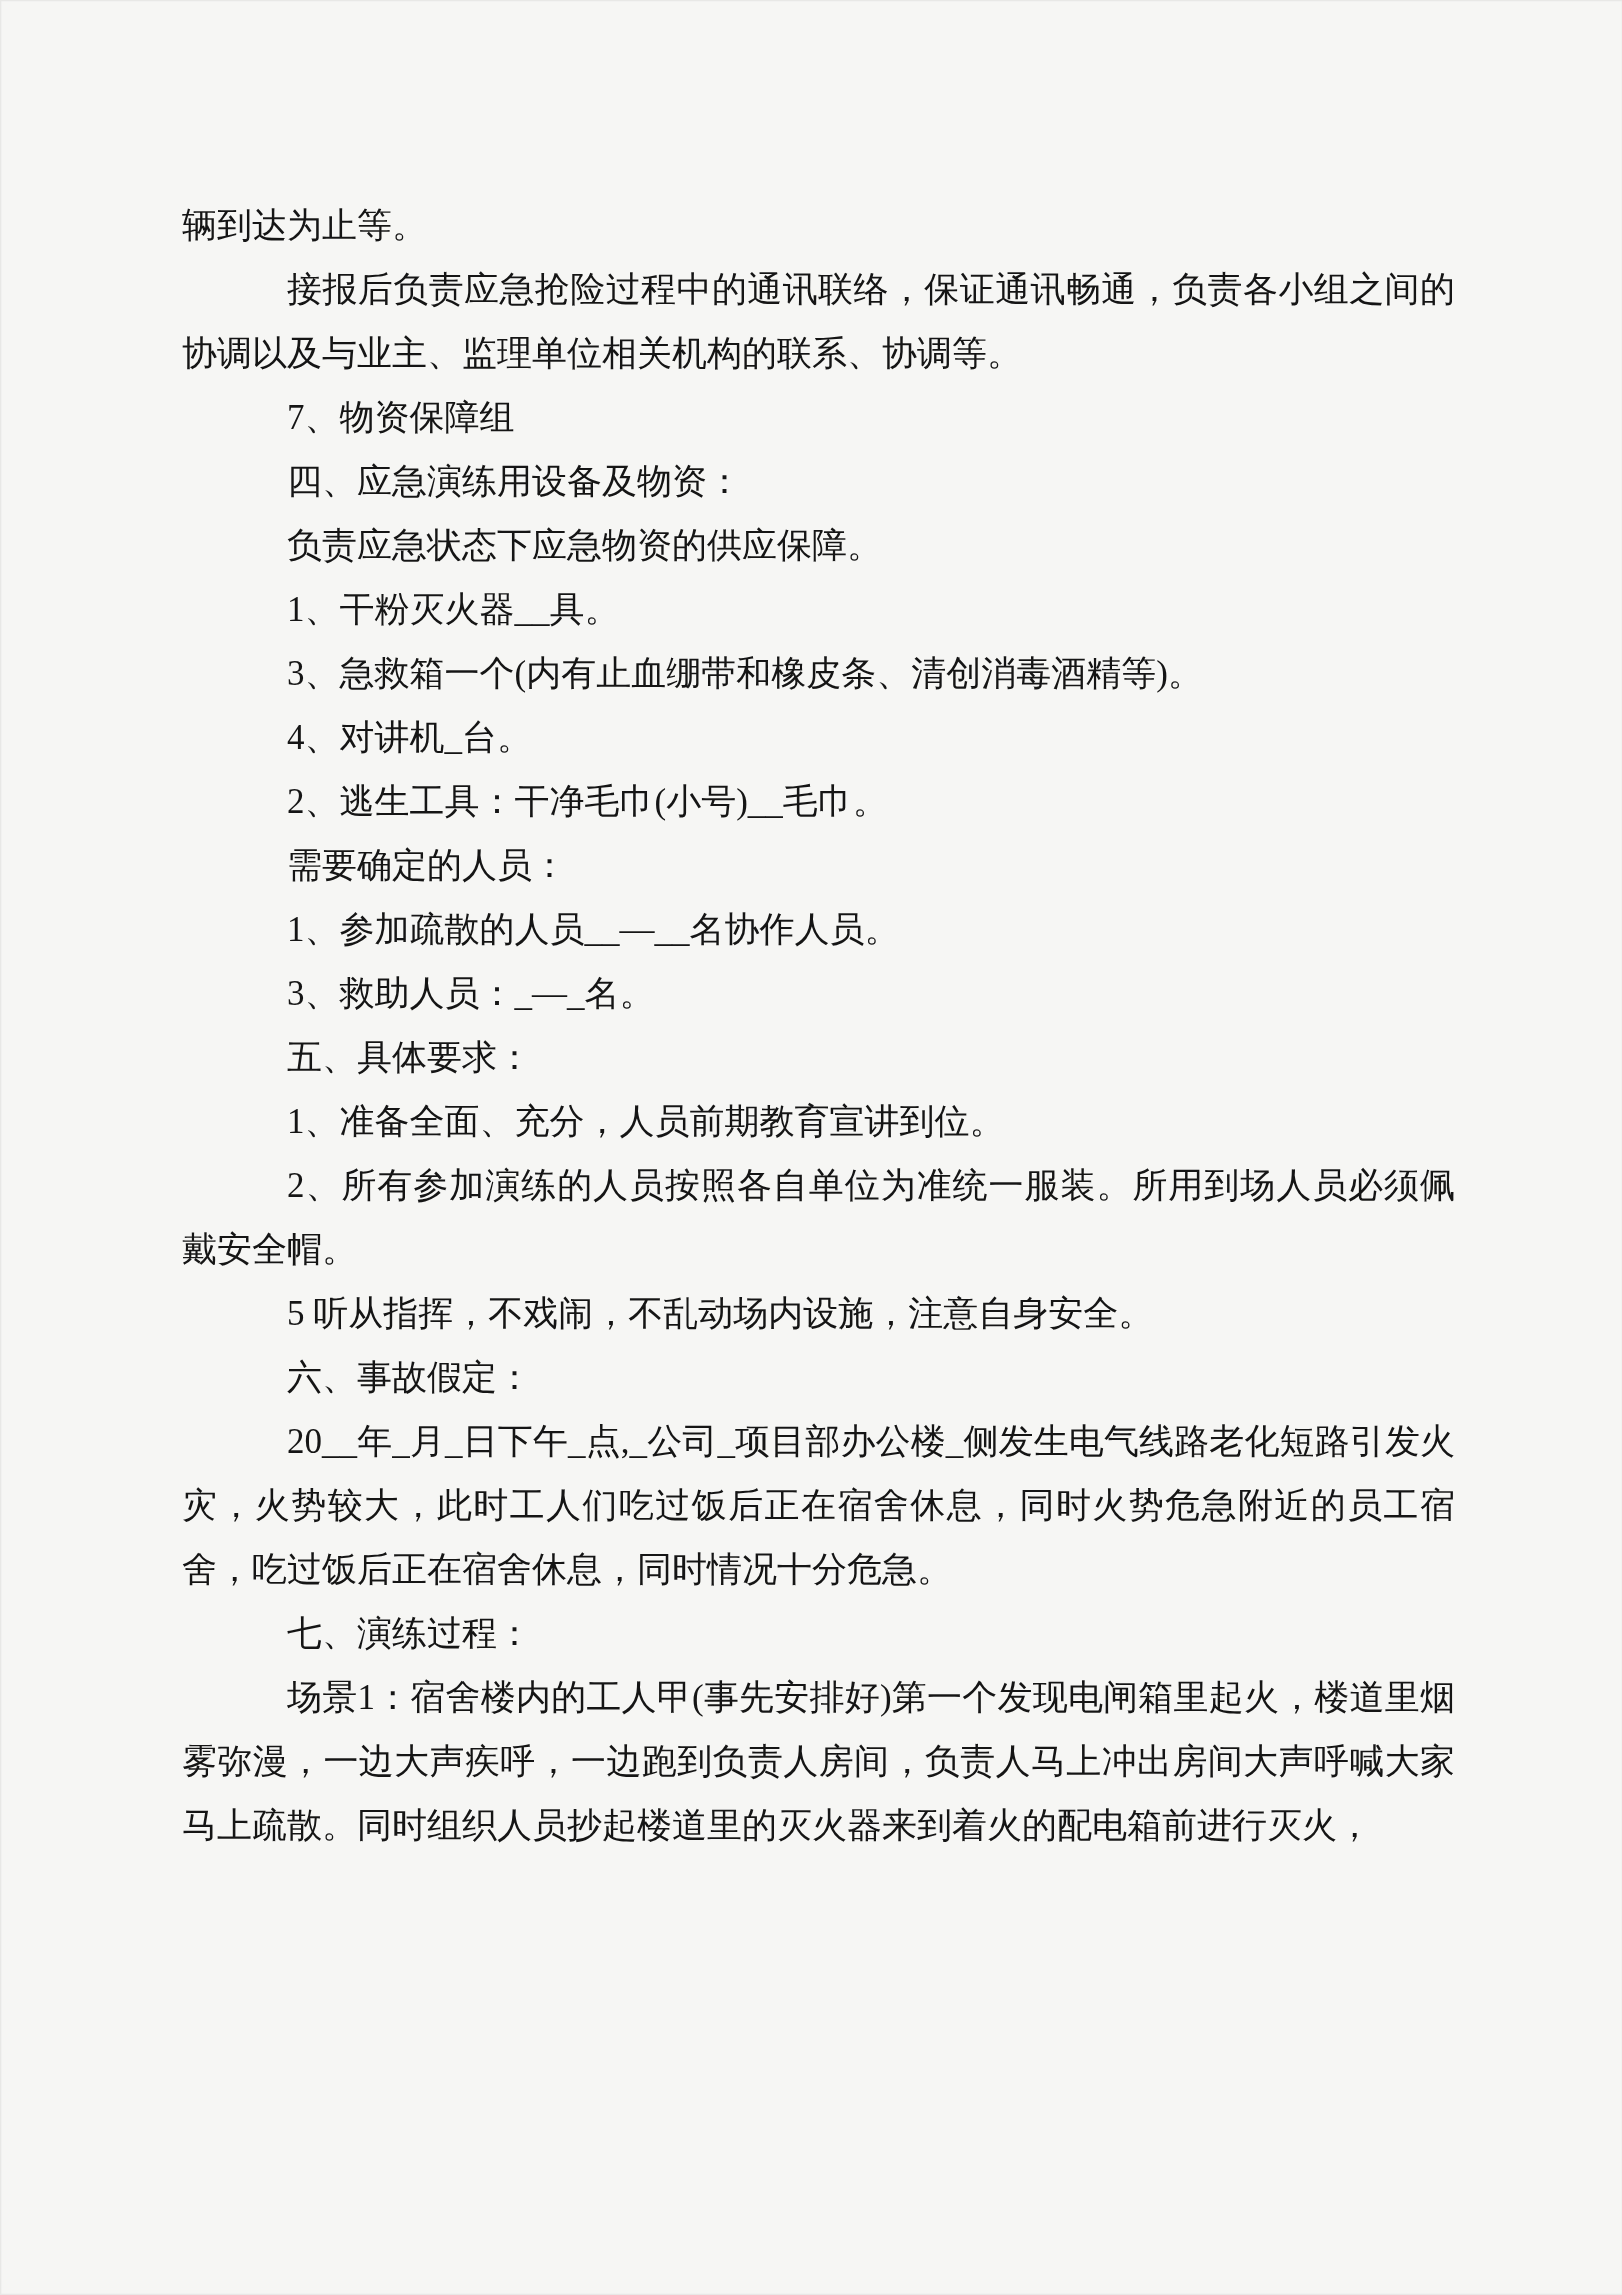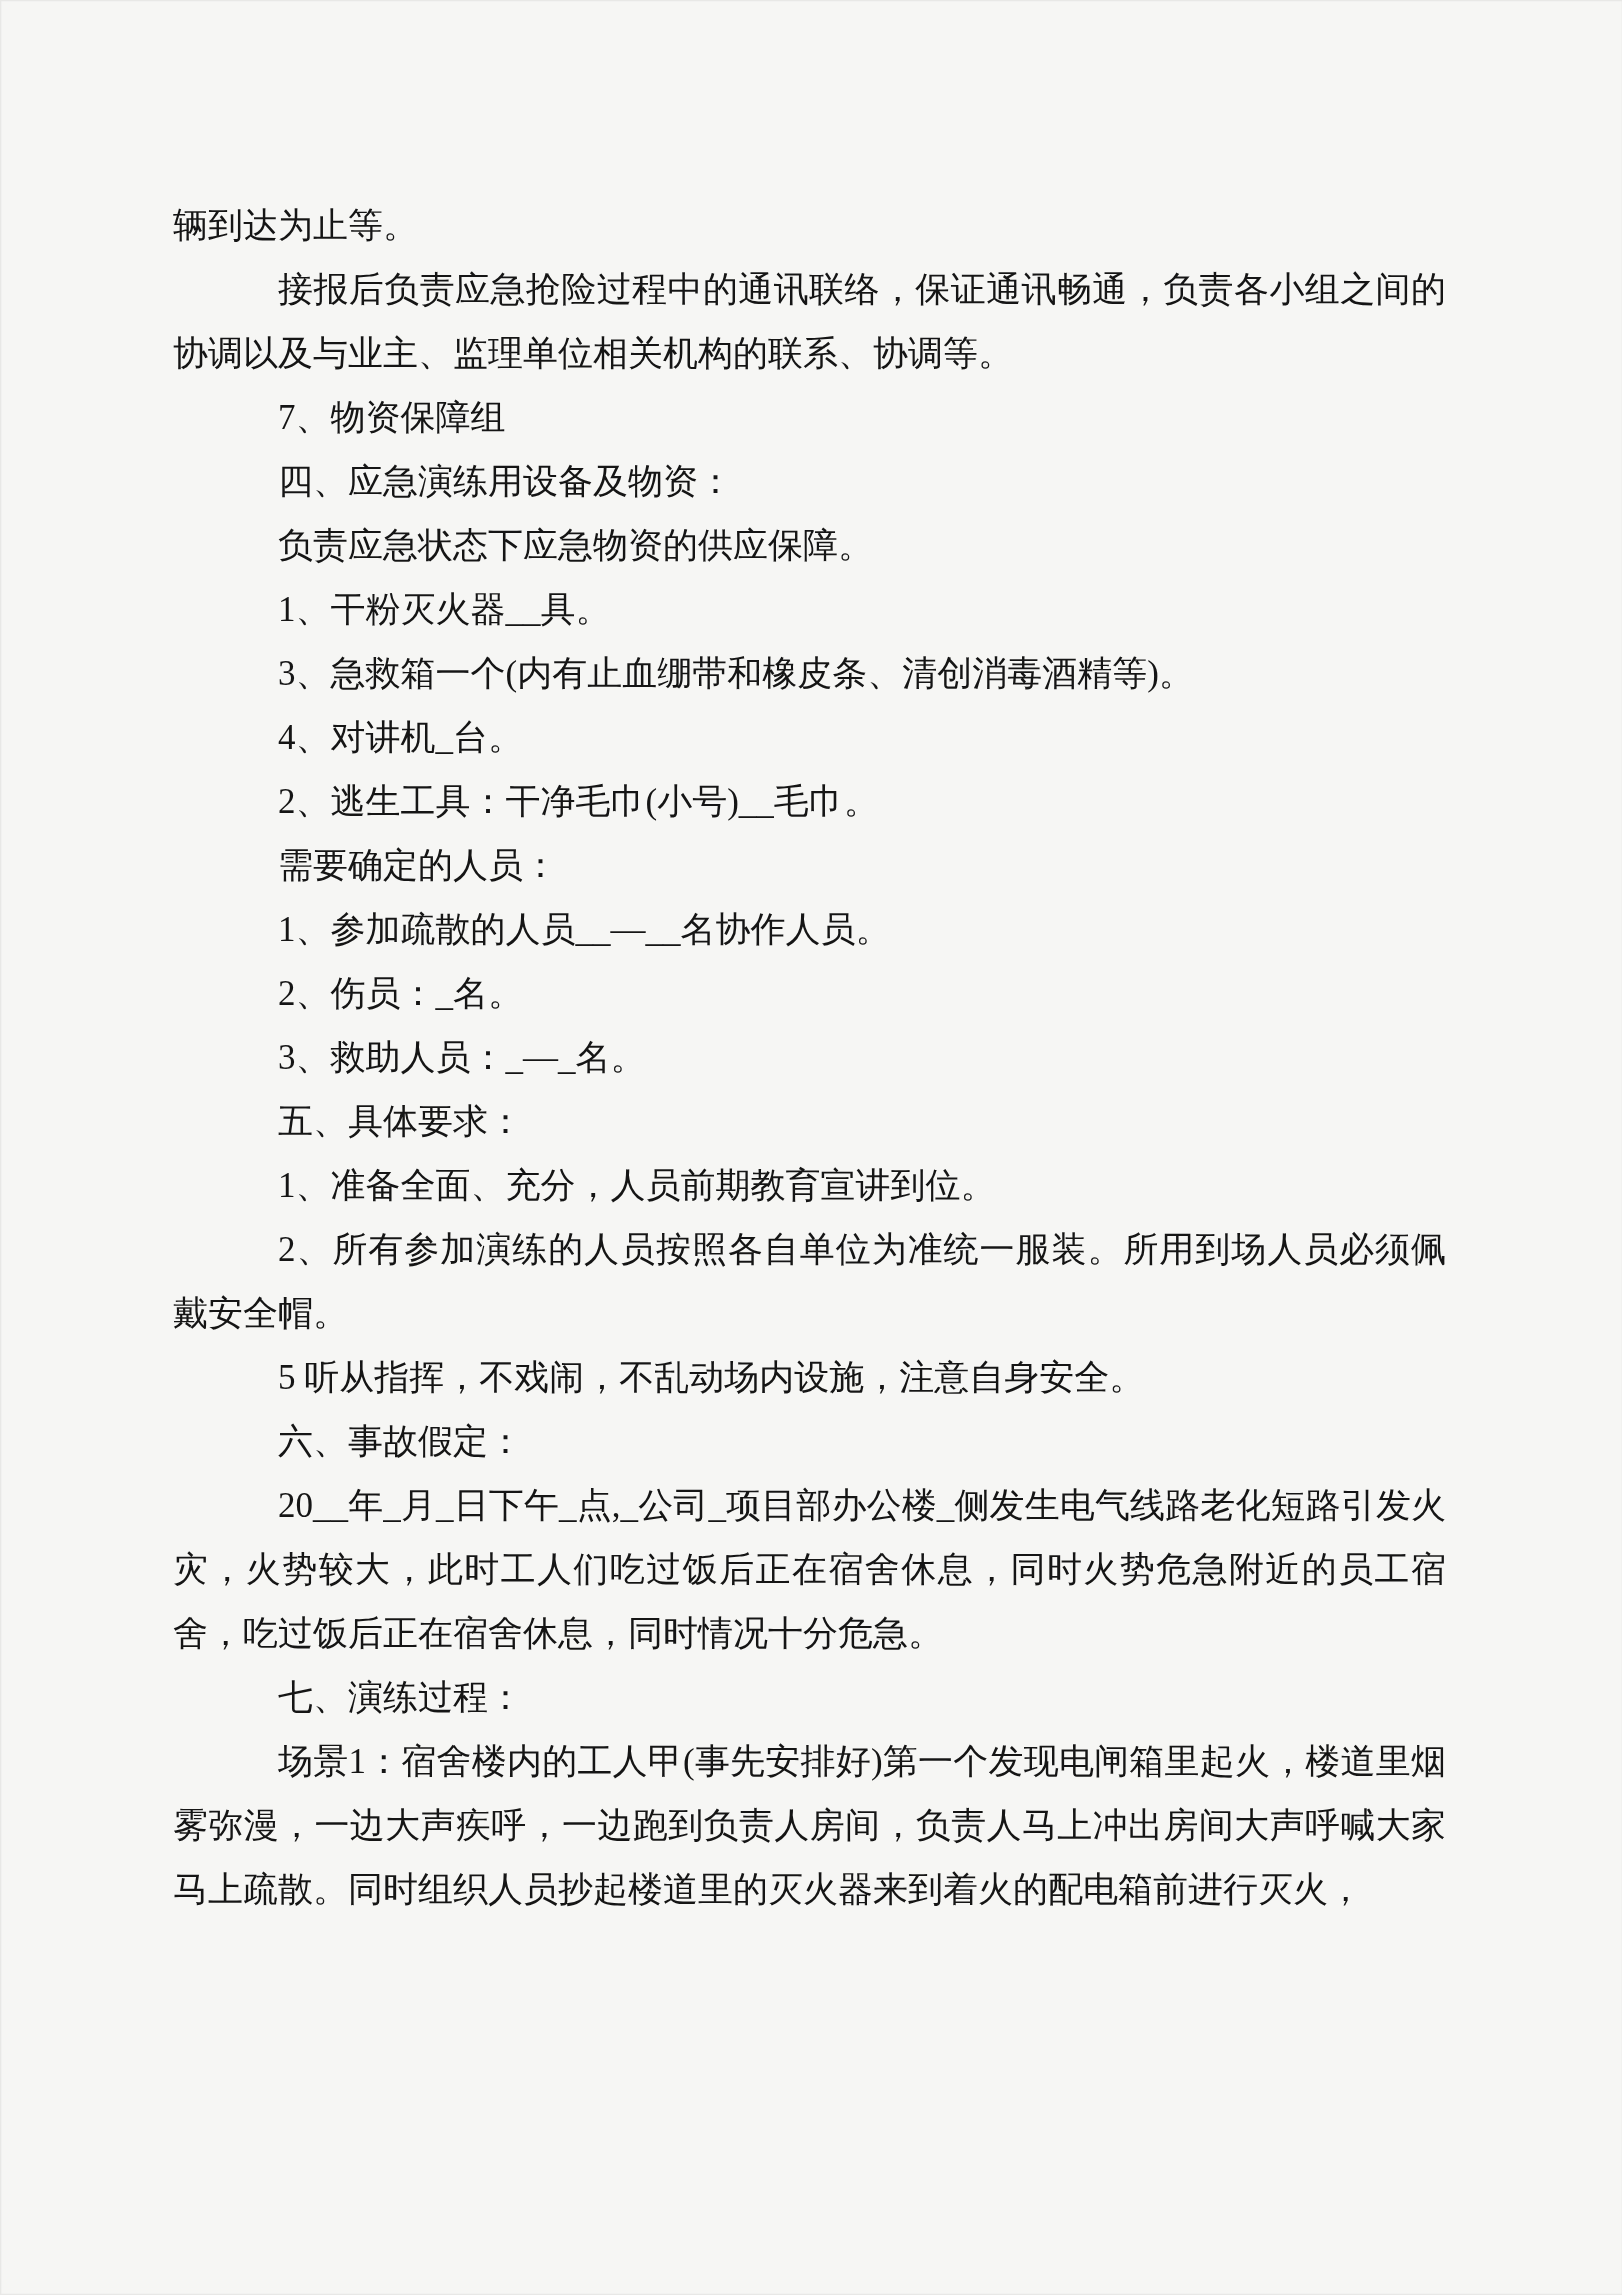--- a/index.html
+++ b/index.html
@@ -11,21 +11,21 @@
     width: 1623px;
     height: 2295px;
     background: #f6f6f4;
     box-shadow: inset 0 0 0 1.3px #e8e8e6;
     overflow: hidden;
     box-sizing: border-box;
   }
   .doc-body {
     position: absolute;
     top: 194px;
-    left: 173px;
+    left: 182px;
     width: 1273px;
     color: #151515;
     font-family: "Liberation Serif", "DejaVu Serif", serif;
     font-size: 35px;
     line-height: 64px;
     text-align: justify;
     text-justify: inter-character;
   }
   .doc-body p {
     margin: 0;
@@ -47,21 +47,20 @@
       <p class="indent">接报后负责应急抢险过程中的通讯联络，保证通讯畅通，负责各小组之间的协调以及与业主、监理单位相关机构的联系、协调等。</p>
       <p class="indent">7、物资保障组</p>
       <p class="indent">四、应急演练用设备及物资：</p>
       <p class="indent">负责应急状态下应急物资的供应保障。</p>
       <p class="indent">1、干粉灭火器__具。</p>
       <p class="indent">3、急救箱一个(内有止血绷带和橡皮条、清创消毒酒精等)。</p>
       <p class="indent">4、对讲机_台。</p>
       <p class="indent">2、逃生工具：干净毛巾(小号)__毛巾。</p>
       <p class="indent">需要确定的人员：</p>
       <p class="indent">1、参加疏散的人员__—__名协作人员。</p>
-      <p class="indent">2、伤员：_名。</p>
       <p class="indent">3、救助人员：_—_名。</p>
       <p class="indent">五、具体要求：</p>
       <p class="indent">1、准备全面、充分，人员前期教育宣讲到位。</p>
       <p class="indent">2、所有参加演练的人员按照各自单位为准统一服装。所用到场人员必须佩戴安全帽。</p>
       <p class="indent">5 听从指挥，不戏闹，不乱动场内设施，注意自身安全。</p>
       <p class="indent">六、事故假定：</p>
       <p class="indent">20__年_月_日下午_点,_公司_项目部办公楼_侧发生电气线路老化短路引发火灾，火势较大，此时工人们吃过饭后正在宿舍休息，同时火势危急附近的员工宿舍，吃过饭后正在宿舍休息，同时情况十分危急。</p>
       <p class="indent">七、演练过程：</p>
       <p class="indent">场景1：宿舍楼内的工人甲(事先安排好)第一个发现电闸箱里起火，楼道里烟雾弥漫，一边大声疾呼，一边跑到负责人房间，负责人马上冲出房间大声呼喊大家马上疏散。同时组织人员抄起楼道里的灭火器来到着火的配电箱前进行灭火，</p>
     </div>

